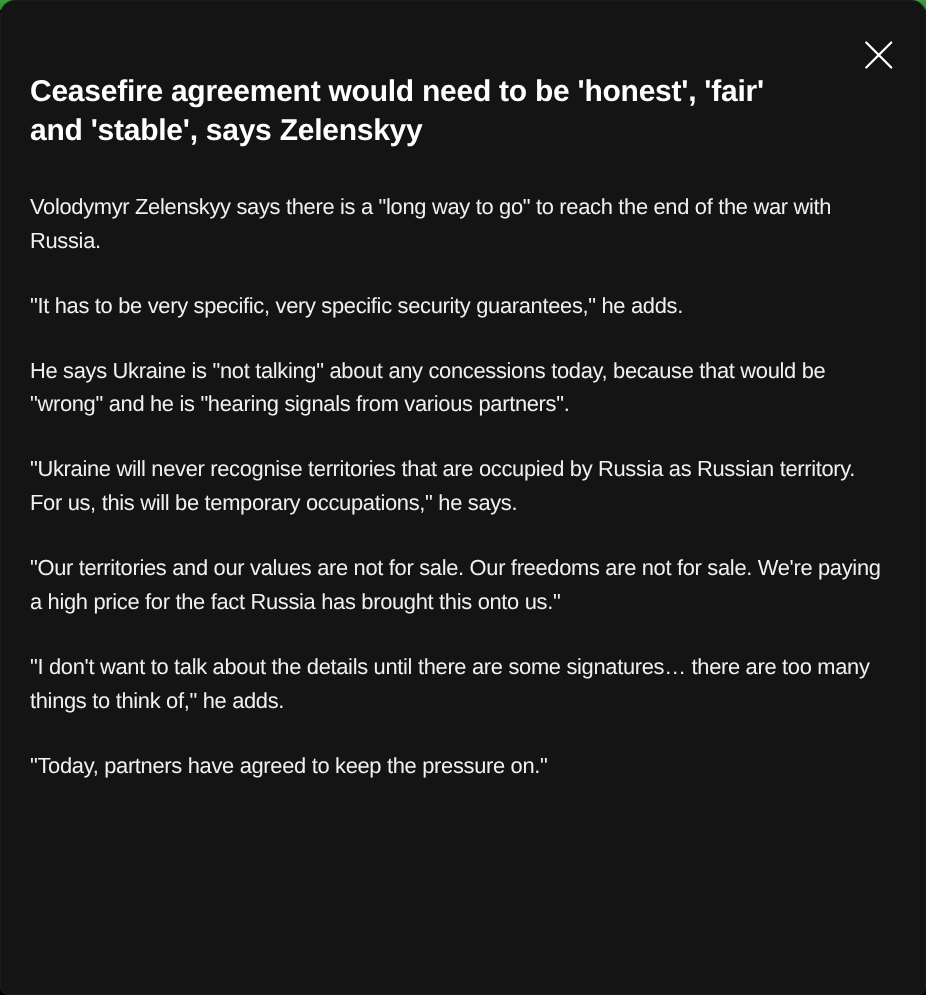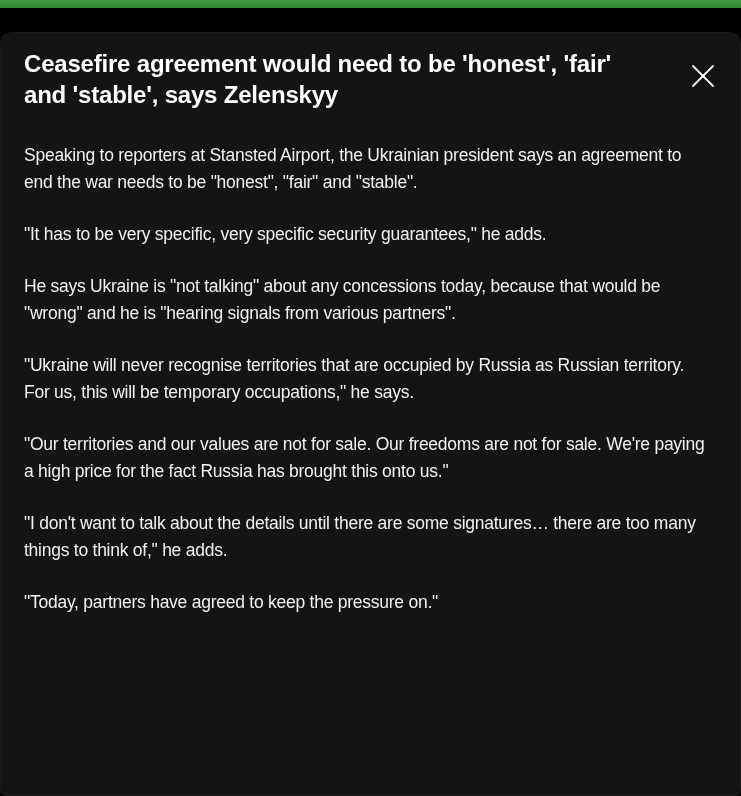--- a/index.html
+++ b/index.html
@@ -17,23 +17,22 @@
     width: 741px;
     height: 796px;
     background: linear-gradient(#3f9c3f 0, #2f8a34 8px, #000000 8px);
   }
 
   .modal {
     position: absolute;
     inset: 0;
     background: #141414;
     border-radius: 12px 12px 6px 6px;
-    padding: 16px 24px 10px 24px;
+    padding: 58px 24px 10px 24px;
     box-shadow: 0 0 0 1px rgba(255,255,255,0.03) inset;
-    margin-top: 32px;
   }
 
   .headline {
     color: #ffffff;
     font-size: 24px;
     font-weight: 700;
     line-height: 31px;
     letter-spacing: -0.2px;
     padding-right: 58px;
     margin-bottom: 32px;
@@ -79,21 +78,21 @@
     <button class="close-btn" aria-label="Close">
       <svg width="26" height="26" viewBox="0 0 26 26">
         <line x1="3" y1="3" x2="23" y2="23" stroke="#ffffff" stroke-width="1.8" stroke-linecap="round"></line>
         <line x1="23" y1="3" x2="3" y2="23" stroke="#ffffff" stroke-width="1.8" stroke-linecap="round"></line>
       </svg>
     </button>
 
     <h1 class="headline">Ceasefire agreement would need to be 'honest', 'fair' and 'stable', says Zelenskyy</h1>
 
     <div class="article-body" id="article-body">
-        <p>Speaking to reporters at Stansted Airport, the Ukrainian president says an agreement to end the war needs to be "honest", "fair" and "stable".</p>
+        <p>Volodymyr Zelenskyy says there is a "long way to go" to reach the end of the war with Russia.</p>
         <p>"It has to be very specific, very specific security guarantees," he adds.</p>
         <p>He says Ukraine is "not talking" about any concessions today, because that would be "wrong" and he is "hearing signals from various partners".</p>
         <p>"Ukraine will never recognise territories that are occupied by Russia as Russian territory. For us, this will be temporary occupations," he says.</p>
         <p>"Our territories and our values are not for sale. Our freedoms are not for sale. We're paying a high price for the fact Russia has brought this onto us."</p>
         <p>"I don't want to talk about the details until there are some signatures… there are too many things to think of," he adds.</p>
         <p>"Today, partners have agreed to keep the pressure on."</p>
       </div>
 
   </div>
 </div>

